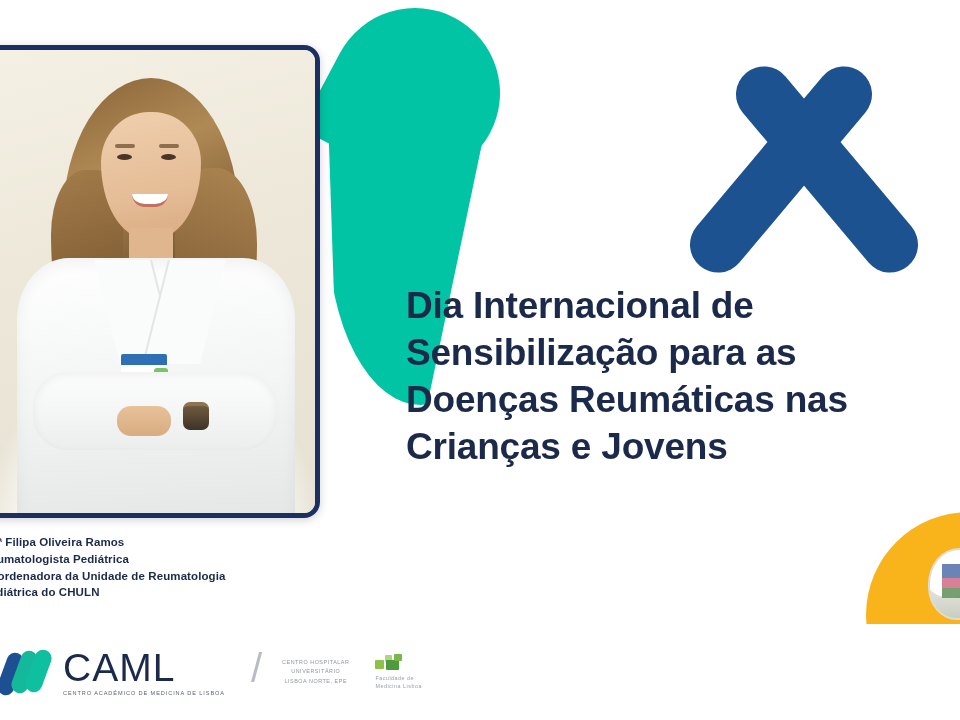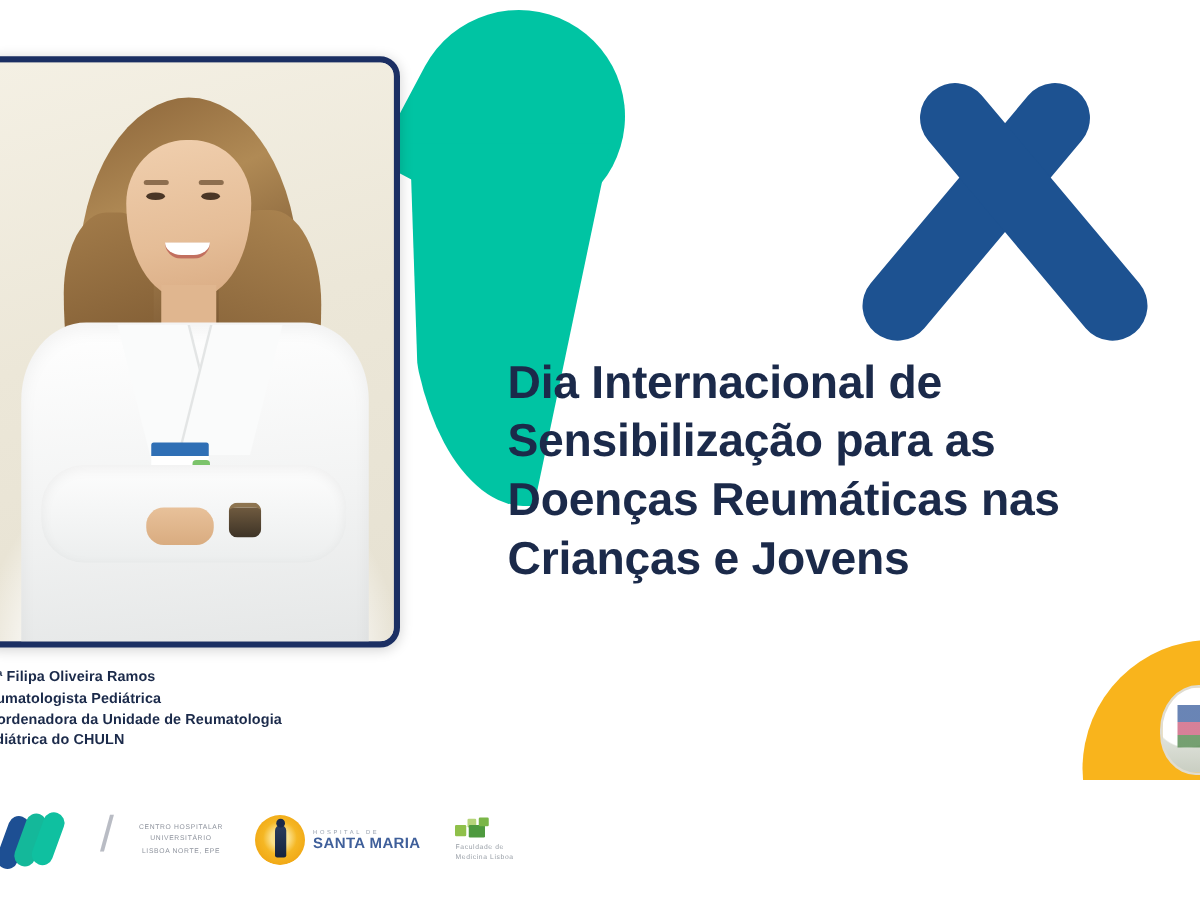--- a/index.html
+++ b/index.html
@@ -376,39 +376,34 @@
   </div>
 
   <div class="logo-bar">
 
     <div class="caml">
       <div class="caml-mark">
         <span class="caml-pill blue"></span>
         <span class="caml-pill teal1"></span>
         <span class="caml-pill teal2"></span>
       </div>
+      <div class="caml-text">
+        <div class="caml-word">CAML</div>
+        <div class="caml-sub">CENTRO ACADÉMICO DE MEDICINA DE LISBOA</div>
+      </div>
     </div>
 
     <div class="slash">/</div>
 
     <div class="chuln">
       <div>CENTRO HOSPITALAR</div>
       <div>UNIVERSITÁRIO</div>
       <div>LISBOA NORTE, EPE</div>
     </div>
 
-    <div class="hsm">
-      <div class="hsm-mark">
-        <span class="hsm-fig"></span>
-      </div>
-      <div class="hsm-txt">
-        <div class="hsm-top">HOSPITAL DE</div>
-        <div class="hsm-name">SANTA MARIA</div>
-      </div>
-    </div>
 
     <div class="green-logo">
       <div class="gl-mark">
         <span class="gl-sq a"></span>
         <span class="gl-sq b"></span>
         <span class="gl-sq c"></span>
         <span class="gl-sq d"></span>
       </div>
       <div class="gl-txt">
         <div class="gl-l1">Faculdade de</div>

